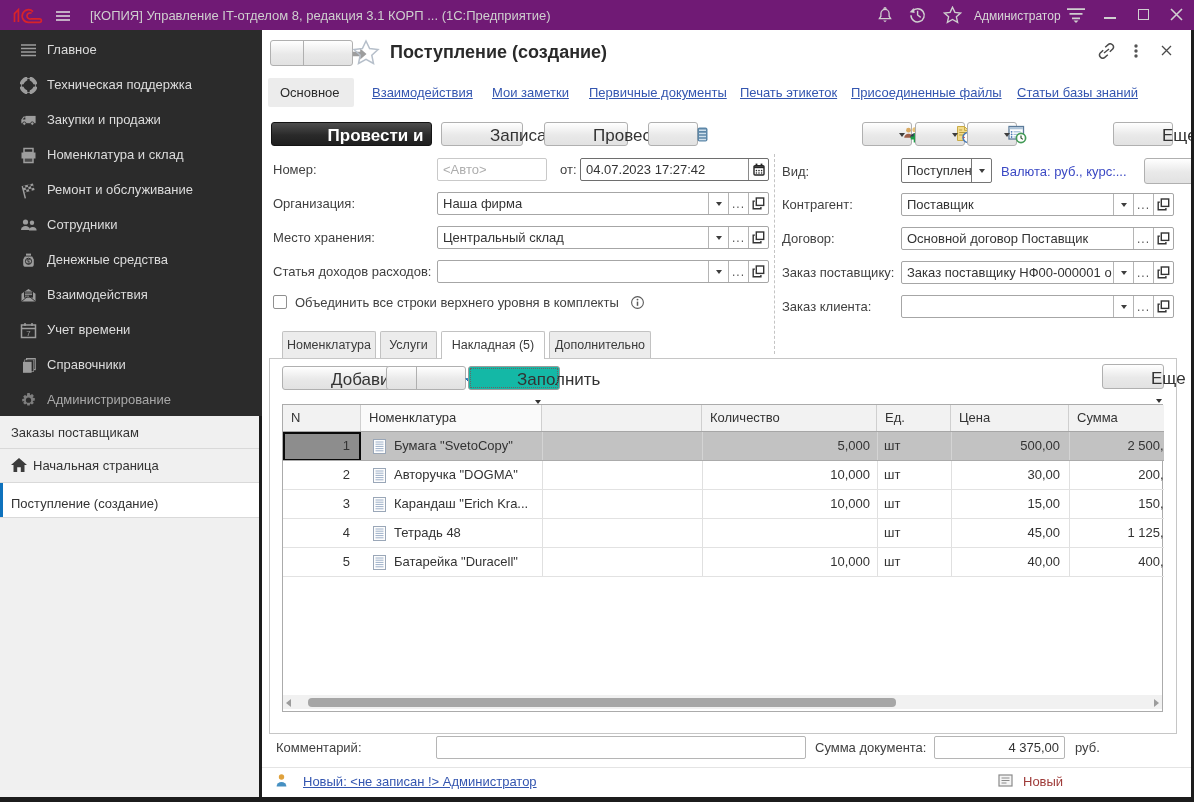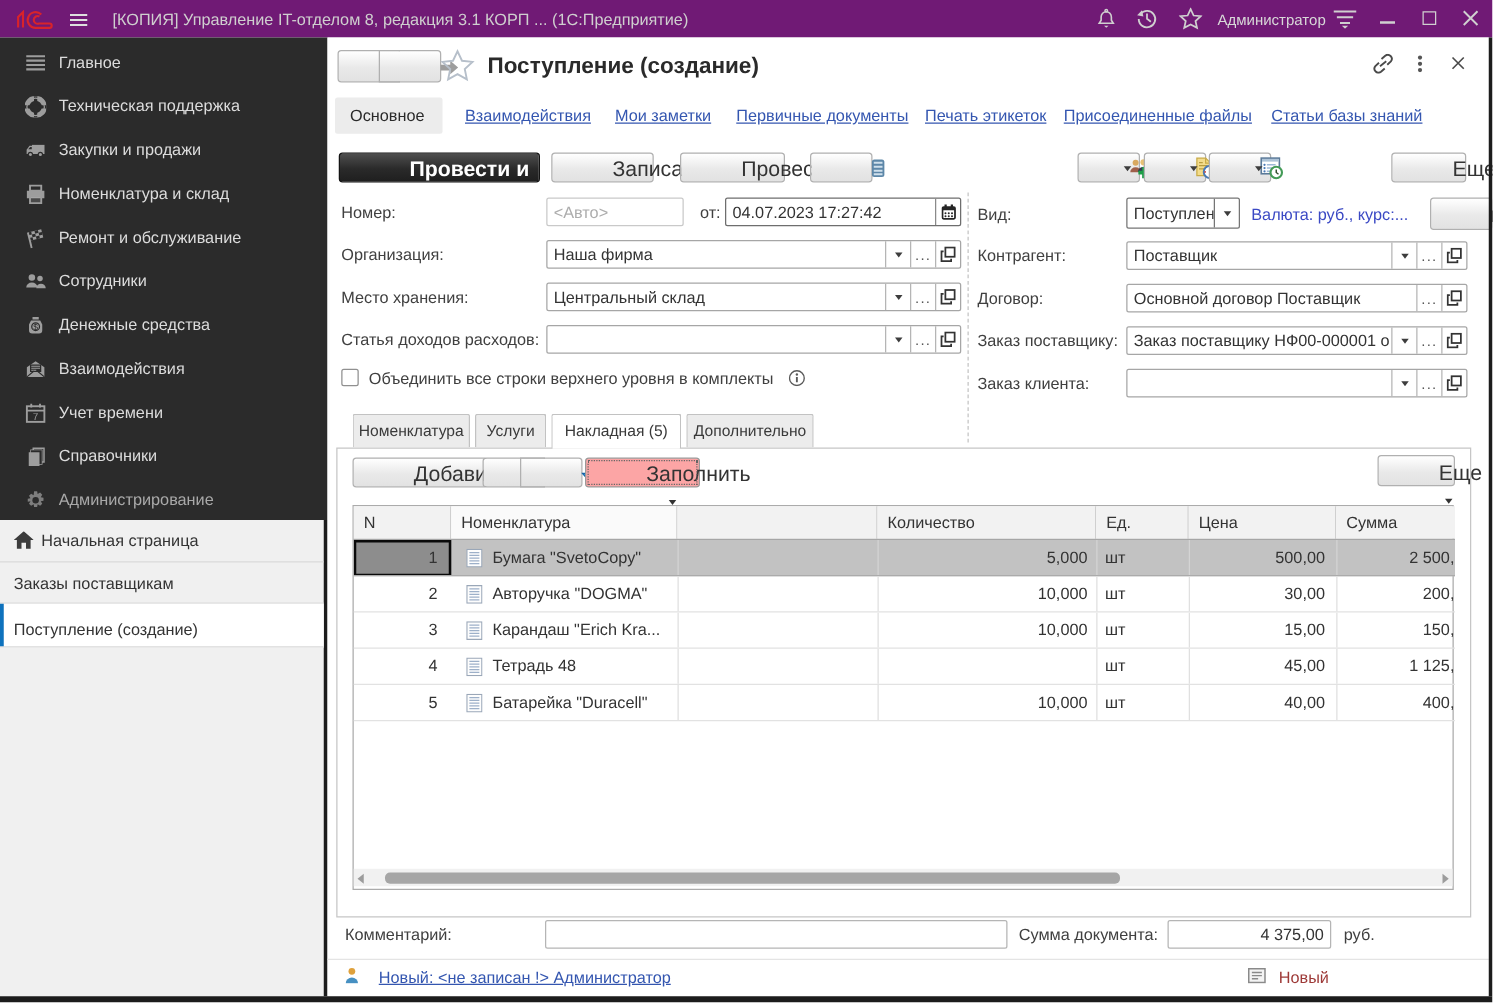--- a/index.html
+++ b/index.html
@@ -173,29 +173,29 @@
 
   <svg class="sdi" style="top:362px" viewBox="0 0 17 17">
     <g fill="#7e7e7e">
       <path d="M7.3 1h2.4l.4 2.2 2-1.2 1.7 1.7-1.2 2 2.2.4v2.4l-2.2.4 1.2 2-1.7 1.7-2-1.2-.4 2.2H7.3l-.4-2.2-2 1.2-1.7-1.7 1.2-2L2.2 9.4V7l2.2-.4-1.2-2 1.7-1.7 2 1.2z"></path>
     </g>
     <circle cx="8.5" cy="8.2" r="2.6" fill="#2b2b2b"></circle>
   </svg>
   <div class="sdt" style="top:362px;color:#a9a9a9">Администрирование</div>
 </div>
 <div id="side-light">
+  <div class="sli" style="height:33px">
+      <div class="abs" style="left:11px;top:9px">Заказы поставщикам</div>
+    </div>
   <div class="sli" style="height:34px">
     <svg class="abs" style="left:11px;top:9px" width="16" height="15" viewBox="0 0 16 15">
       <path d="M8 0 L16 7 H13.5 V14 H9.8 V9.2 H6.2 V14 H2.5 V7 H0 Z" fill="#3c3c3c"></path>
     </svg>
     <div class="abs" style="left:33px;top:9px">Начальная страница</div>
   </div>
-  <div class="sli" style="height:33px">
-      <div class="abs" style="left:11px;top:9px">Заказы поставщикам</div>
-    </div>
   <div class="sli" style="height:35px;background:#fff">
     <div class="abs" style="left:0;top:0;bottom:0;width:3px;background:#0e72bd"></div>
     <div class="abs" style="left:11px;top:13px">Поступление (создание)</div>
   </div>
 </div>
 <div id="main">
 
   <div class="btn" style="left:8px;top:10px;width:34px;height:26px;border-radius:3px 0 0 3px">
     <svg style="margin-top:7px" width="15" height="12" viewBox="0 0 15 12">
         <path d="M0.5 6 L6.8 0.6 V3.7 H14.5 V8.3 H6.8 V11.4 Z" fill="#404040"></path>
@@ -453,21 +453,21 @@
   <div class="btn" style="left:124px;top:336px;width:31px;height:24px;border-radius:3px 0 0 3px">
     <svg style="margin-top:5px" width="12" height="13" viewBox="0 0 12 13">
         <path d="M6 0.8 L11.2 6.3 H8.2 V12.2 H3.8 V6.3 H0.8 Z" fill="#2f93d4" stroke="#1565a8" stroke-width=".9"></path>
       </svg>
   </div>
   <div class="btn" style="left:154px;top:336px;width:31px;height:24px;border-radius:0 3px 3px 0">
     <svg style="margin-top:5px" width="12" height="13" viewBox="0 0 12 13">
         <path d="M6 12.2 L0.8 6.7 H3.8 V0.8 H8.2 V6.7 H11.2 Z" fill="#2f93d4" stroke="#1565a8" stroke-width=".9"></path>
       </svg>
   </div>
-  <div class="btn" style="left:206px;top:336px;width:92px;height:24px;padding-top:3px;background:#fca5a5;border-color:#9a9a9a">
+  <div class="btn" style="left:206px;top:336px;width:92px;height:24px;padding-top:3px;background:#14b8a6;border-color:#9a9a9a">
     <div class="abs" style="left:2px;top:2px;right:2px;bottom:2px;outline:1px dotted #666"></div>
     Заполнить <span class="tri" style="display:inline-block;border-top-color:#333;margin-bottom:1px"></span>
   </div>
   <div class="btn" style="left:840px;top:334px;width:62px;height:25px;padding-top:4px">Еще &nbsp;<span class="tri" style="display:inline-block;border-top-color:#333;margin-bottom:1px"></span></div>
 
   <div class="abs" style="left:20px;top:374px;width:881px;height:308px;border:1px solid #ababab">
 
     <div class="th" style="left:0;top:0;width:78px">N</div>
     <div class="th" style="left:78px;top:0;width:181px;background:#fafafa">Номенклатура</div>
     <div class="th" style="left:259px;top:0;width:160px"></div>

